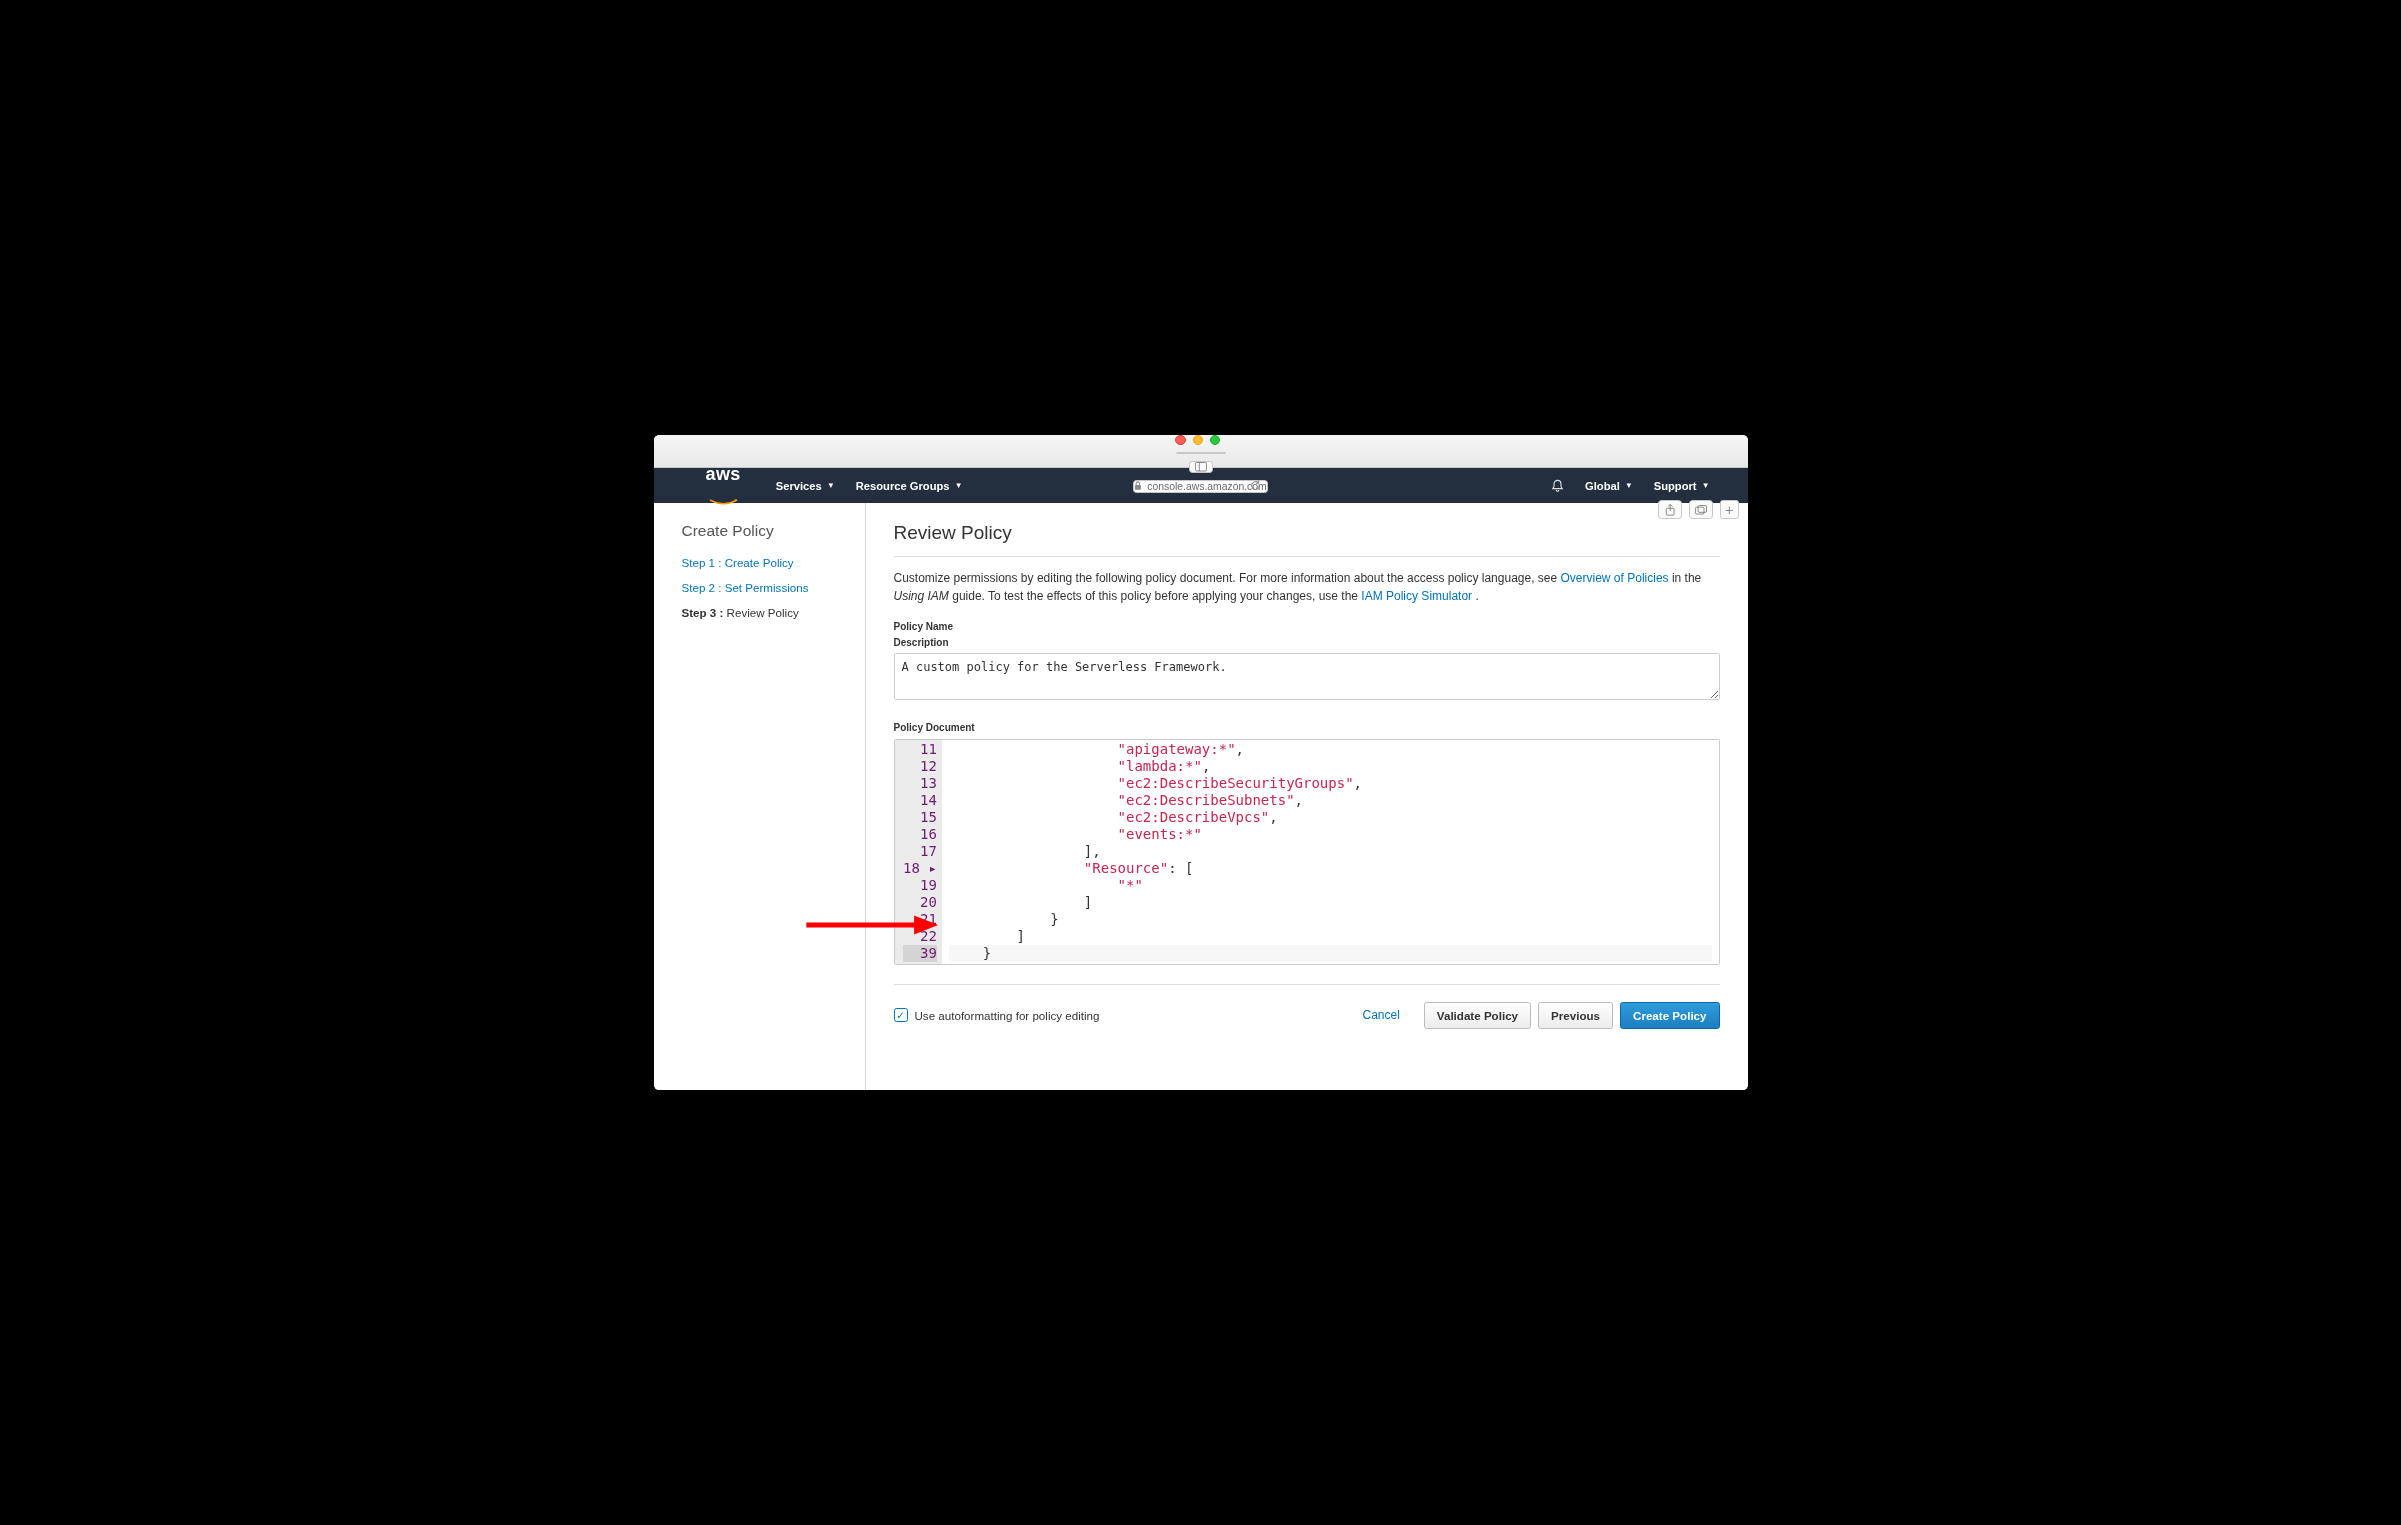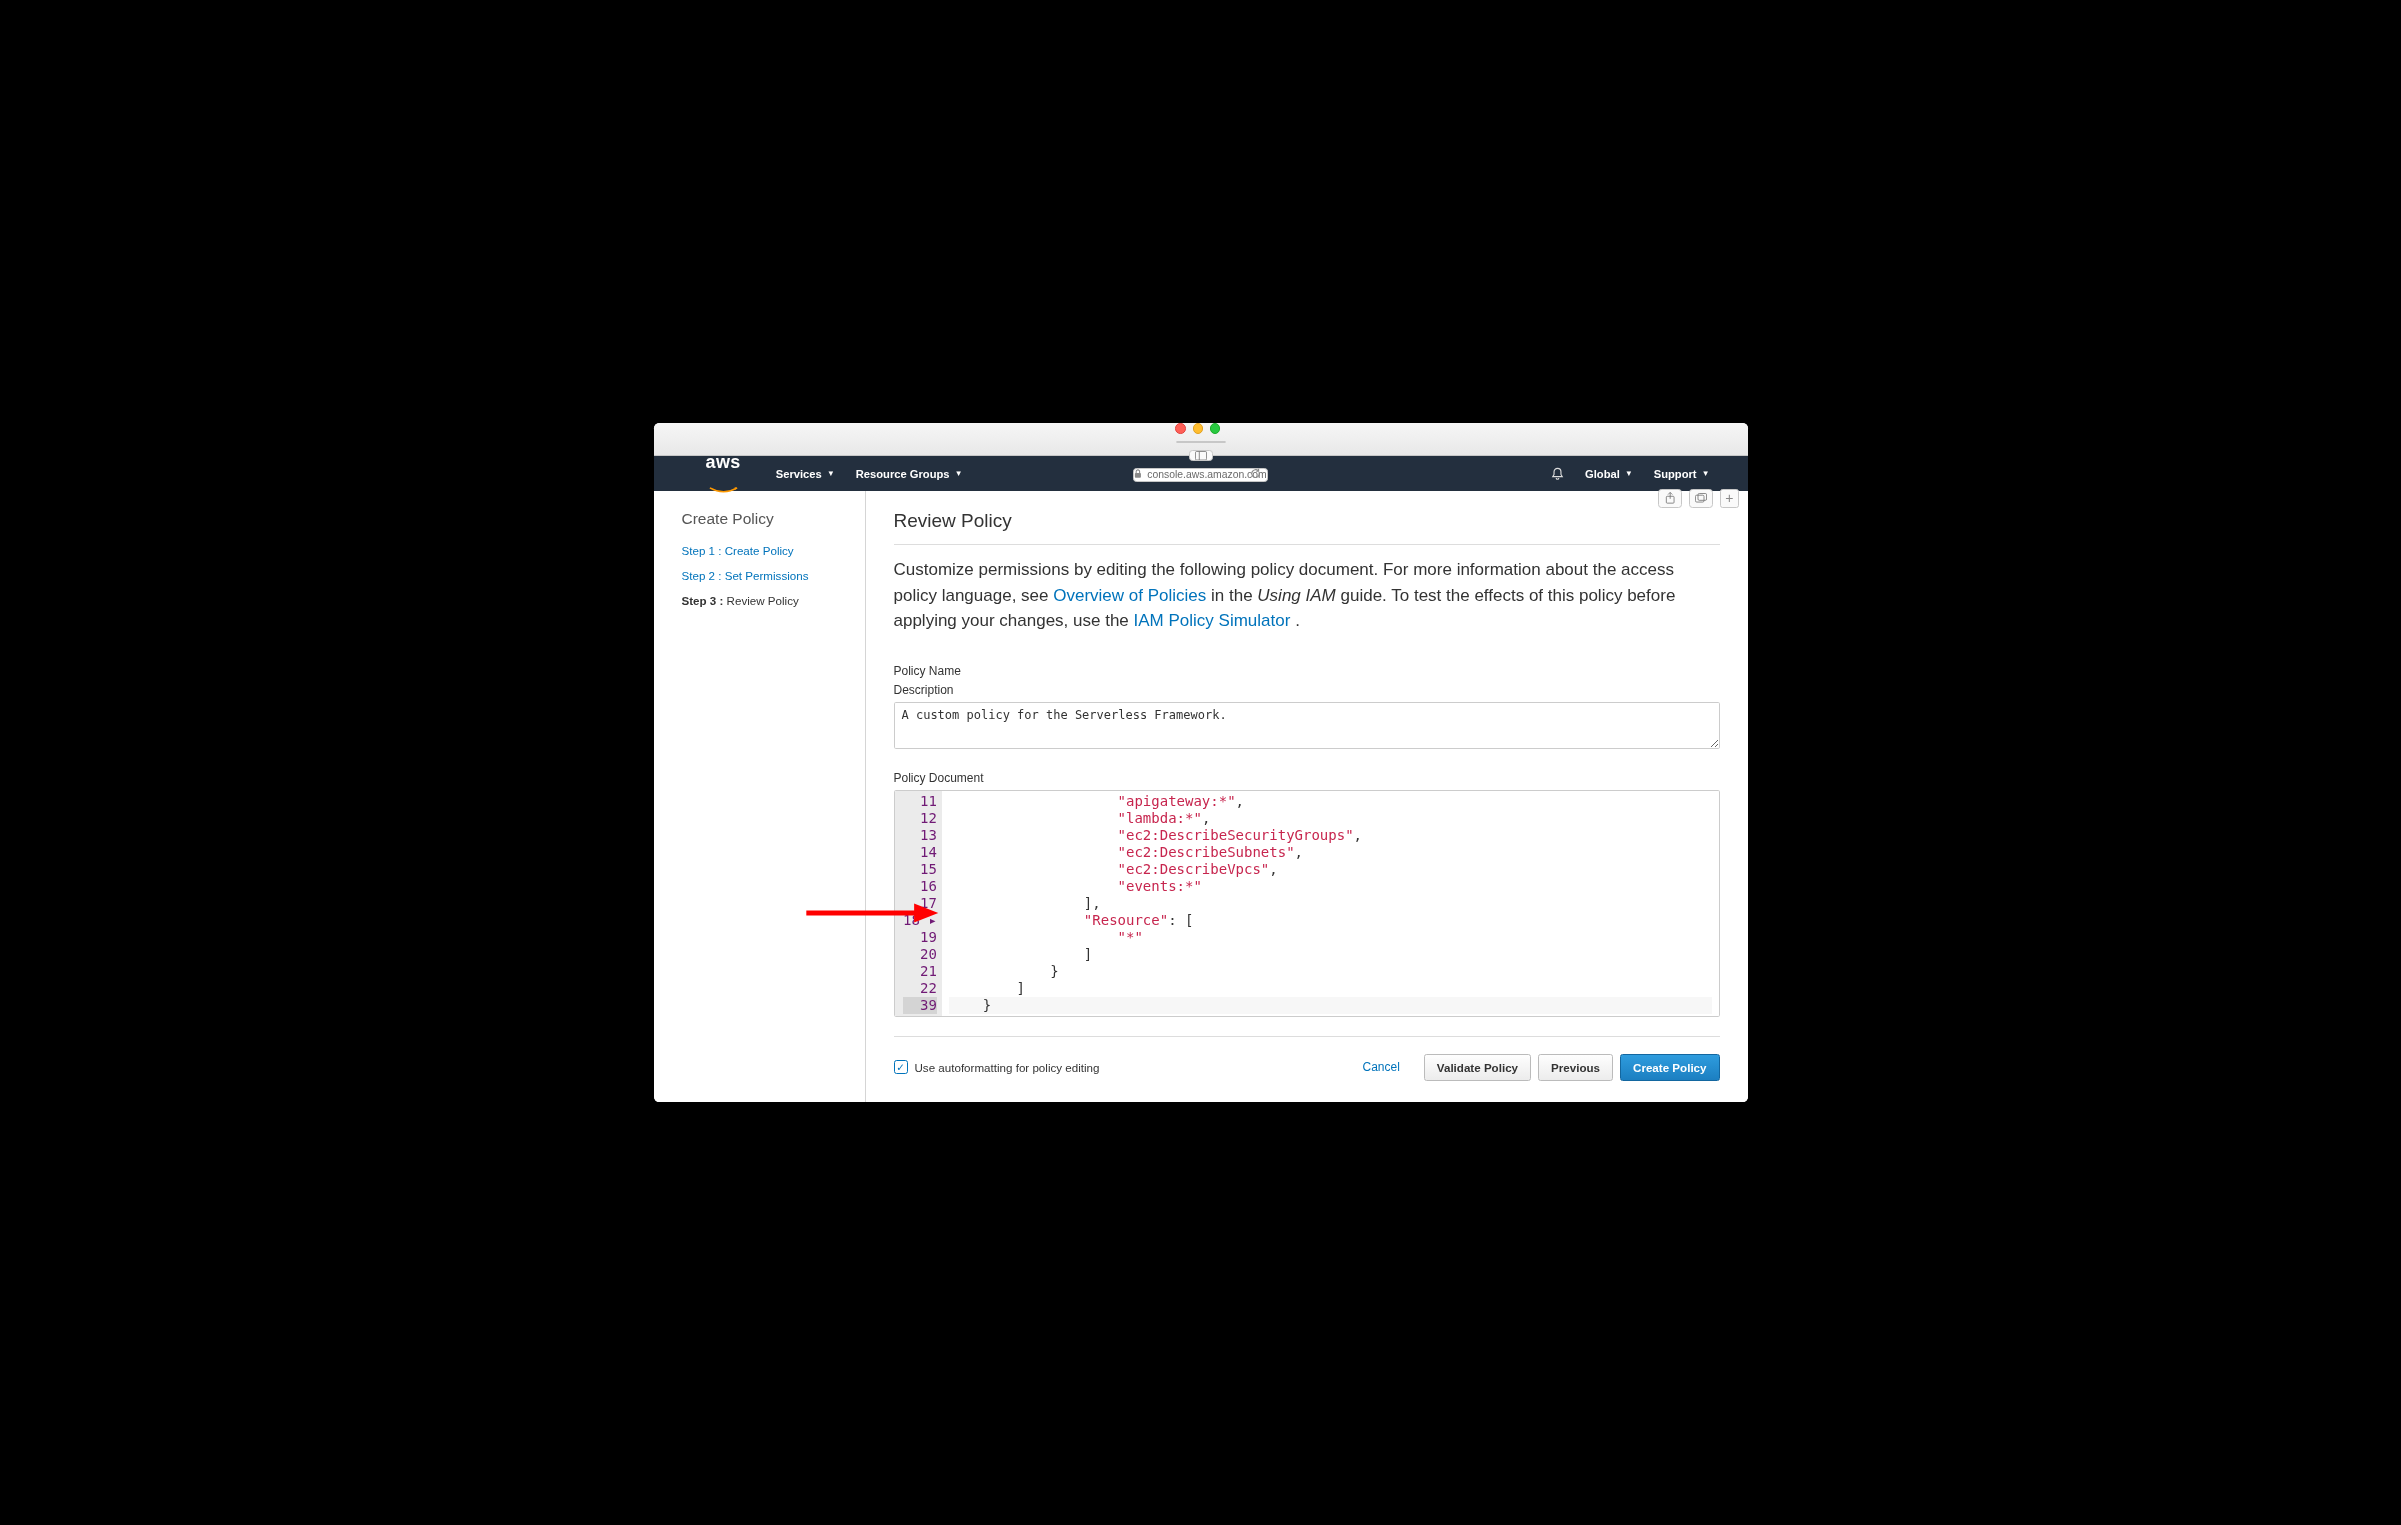--- a/index.html
+++ b/index.html
@@ -85,25 +85,25 @@
   border-right: 0.9px solid #d5d5d5;
 }
 .sidebar h2 { font-size: 15.5px; font-weight: 400; color: #555; margin-bottom: 15.5px; }
 .sidebar .step { font-size: 11.6px; margin-bottom: 12px; color: #0073bb; cursor: pointer; }
 .sidebar .step.current { color: #333; font-weight: 400; }
 .sidebar .step.current .step-prefix { font-weight: 700; }
 
 .main { flex: 1; padding: 19px 28px 21px 28px; }
 .main h1 { font-size: 19px; font-weight: 400; color: #333; margin-bottom: 12px; }
 .divider { border-top: 0.9px solid #ddd; margin-bottom: 12px; }
-.intro { font-size: 17px; color: #333; line-height: 1.5; margin-bottom: 30px; }
+.intro { font-size: 12px; color: #333; line-height: 1.5; margin-bottom: 16px; }
 .intro a { color: #0073bb; text-decoration: none; }
 .intro em { font-style: italic; }
 
-.fld-label { font-size: 12px; font-weight: 400; color: #333; margin-bottom: 5.2px; }
+.fld-label { font-size: 10px; font-weight: 700; color: #333; margin-bottom: 5.2px; }
 .text-input {
   width: 100%;
   border: 0.9px solid #ccc;
   border-radius: 1.7px;
   padding: 5.2px 7px;
   font-family: "Menlo", "Monaco", monospace;
   font-size: 12px;
   color: #333;
   margin-bottom: 15.5px;
 }

